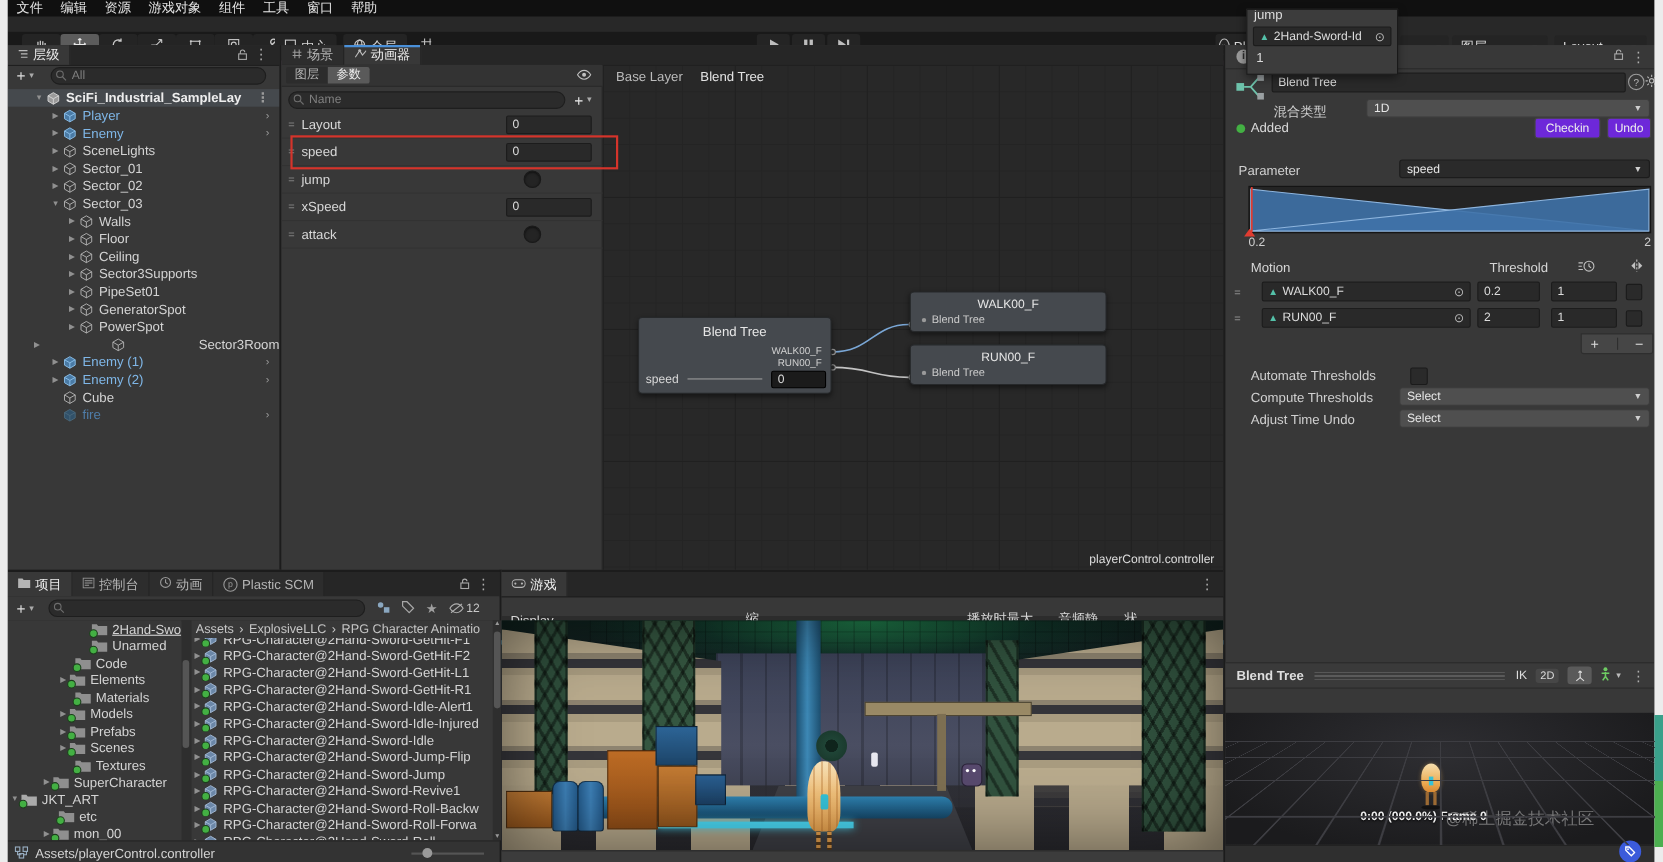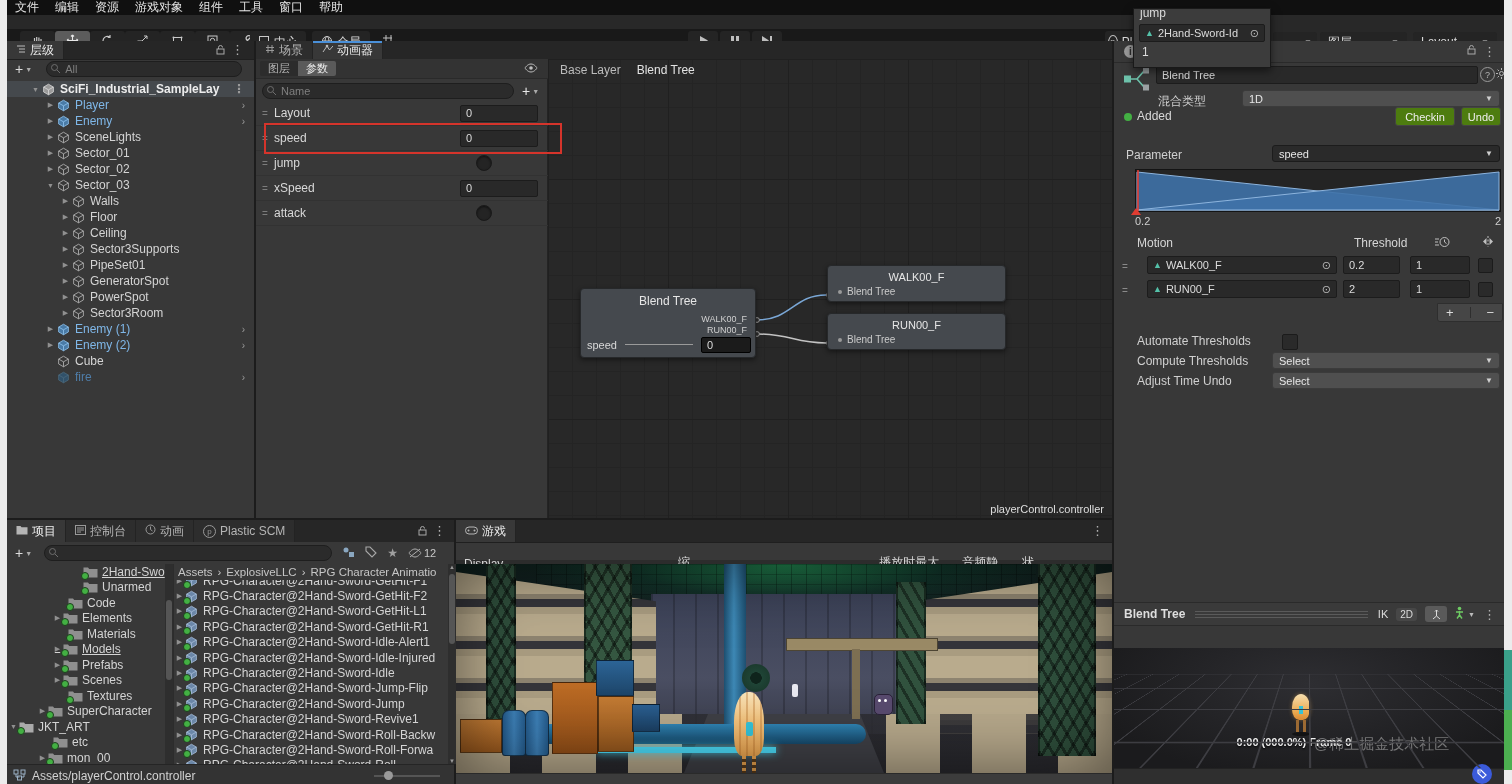--- a/index.html
+++ b/index.html
@@ -13,21 +13,21 @@
   .tab.on{background:#383838;color:#ececec}
   .tab.blue{box-shadow:inset 0 2px 0 #4a90d9}
   .inpwrap{position:relative}
   .inp{background:#2b2b2b;border:1px solid #1e1e1e;border-radius:8px;color:#ddd;font-size:11px;outline:none;padding:0 4px 0 18px;height:16px;box-sizing:border-box;width:100%}
   .inp::placeholder{color:#7f7f7f}
   .sicon{position:absolute;left:4px;top:2px;opacity:.7}
   .vfield{background:#292929;border:1px solid #1c1c1c;border-radius:2px;color:#dcdcdc;font-size:11px;display:flex;align-items:center;padding:0 5px;box-sizing:border-box}
   .drop{background:#4f4f4f;border:1px solid #3b3b3b;border-radius:3px;color:#e6e6e6;font-size:11px;display:flex;align-items:center;padding:0 6px;box-sizing:border-box}
   .drop .ar{margin-left:auto;font-size:8px;color:#cfcfcf}
   .ddark{background:#2a2a2a;border-color:#1c1c1c}
-  .btn{background:#4d7c0f;border:1px solid #454545;border-radius:3px;color:#eee;font-size:11px;display:flex;align-items:center;justify-content:center;box-sizing:border-box}
+  .btn{background:#6d28d9;border:1px solid #454545;border-radius:3px;color:#eee;font-size:11px;display:flex;align-items:center;justify-content:center;box-sizing:border-box}
   .tbtn{background:#242424;border-radius:3px;color:#d8d8d8;display:flex;align-items:center;justify-content:center;gap:4px;font-size:12px;box-sizing:border-box}
   .kebab{color:#b0b0b0;font-size:13px;line-height:1}
   .hrow{display:flex;align-items:center;height:16px;font-size:12px;color:#d4d4d4;position:relative}
   .hrow .tri{width:13px;font-size:7px;color:#909090;text-align:center;flex:none}
   .hrow .cico{width:15px;height:13px;flex:none;margin-right:3px;position:relative}
   .hrow .chev{margin-left:auto;margin-right:9px;color:#9a9a9a;font-size:10px}
   .hrow.pref .lbl{color:#7fb7e8}
   .hrow.dimrow .lbl{color:#4f7da9}
   .hrow.rootrow{background:#45494d;color:#ededed;font-weight:bold}
   .prow{display:flex;align-items:center;height:24px;border-bottom:1px solid #323232;position:relative}
@@ -301,21 +301,21 @@
           <span class="lbl">GeneratorSpot</span>
         </div>
         <div class="hrow" style="padding-left: 52px;">
           <span class="tri">▶</span>
           <span class="cico"><svg width="13" height="13" viewBox="0 0 16 16" style="opacity:1">
               <path d="M8 1.5 14 5v6L8 14.5 2 11V5z" fill="none" stroke="#b8b8b8"></path>
               <path d="M2 5l6 3.4L14 5M8 8.4V14.5" fill="none" stroke="#b8b8b8"></path>
             </svg></span>
           <span class="lbl">PowerSpot</span>
         </div>
-        <div class="hrow" style="padding-left: 52px;">
+        <div class="hrow" style="padding-left: 20px; justify-content: space-between;">
           <span class="tri">▶</span>
           <span class="cico"><svg width="13" height="13" viewBox="0 0 16 16" style="opacity:1">
               <path d="M8 1.5 14 5v6L8 14.5 2 11V5z" fill="none" stroke="#b8b8b8"></path>
               <path d="M2 5l6 3.4L14 5M8 8.4V14.5" fill="none" stroke="#b8b8b8"></path>
             </svg></span>
           <span class="lbl">Sector3Room</span>
         </div>
         <div class="hrow pref" style="padding-left: 37px;">
           <span class="tri">▶</span>
           <span class="cico"><svg width="13" height="13" viewBox="0 0 16 16" style="opacity:1">
@@ -692,21 +692,21 @@
             </svg><i style="position:absolute;left:-2px;bottom:-2px;width:6px;height:6px;border-radius:50%;background:#43b043;border:1px solid #1d3d1d"></i></span>
           <span style="white-space:nowrap">Elements</span>
         </div>
         <div class="frow" style="padding-left: 50px;">
           <span class="tri"></span>
           <span class="fico"><svg width="15" height="12" viewBox="0 0 15 12">
               <path d="M.5 1.5h4.5l1.2 1.5h8.3v8.5H.5z" fill="#8f8f8f"></path>
             </svg><i style="position:absolute;left:-2px;bottom:-2px;width:6px;height:6px;border-radius:50%;background:#43b043;border:1px solid #1d3d1d"></i></span>
           <span style="white-space:nowrap">Materials</span>
         </div>
-        <div class="frow" style="padding-left: 45px; text-decoration: underline;">
+        <div class="frow" style="padding-left: 45px;">
           <span class="tri">▶</span>
           <span class="fico"><svg width="15" height="12" viewBox="0 0 15 12">
               <path d="M.5 1.5h4.5l1.2 1.5h8.3v8.5H.5z" fill="#8f8f8f"></path>
             </svg><i style="position:absolute;left:-2px;bottom:-2px;width:6px;height:6px;border-radius:50%;background:#43b043;border:1px solid #1d3d1d"></i></span>
           <span style="white-space:nowrap">Models</span>
         </div>
         <div class="frow" style="padding-left: 45px;">
           <span class="tri">▶</span>
           <span class="fico"><svg width="15" height="12" viewBox="0 0 15 12">
               <path d="M.5 1.5h4.5l1.2 1.5h8.3v8.5H.5z" fill="#8f8f8f"></path>

